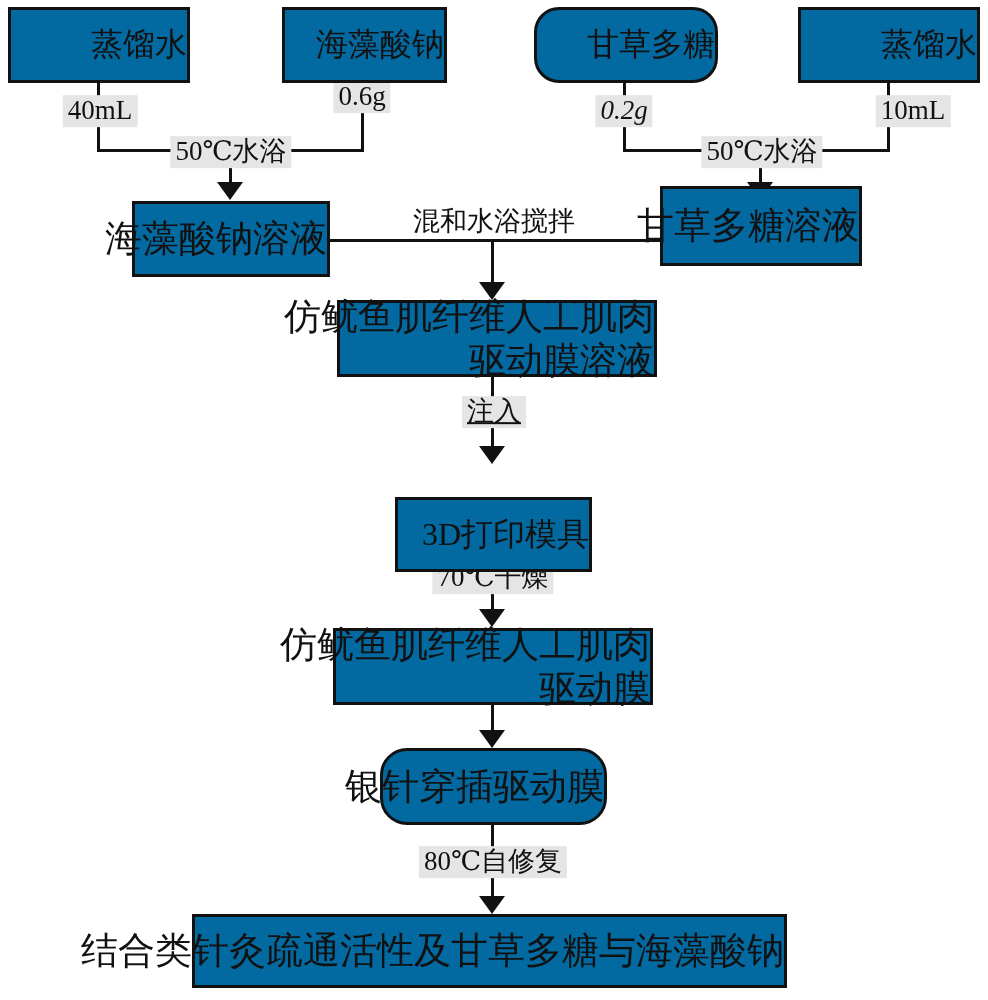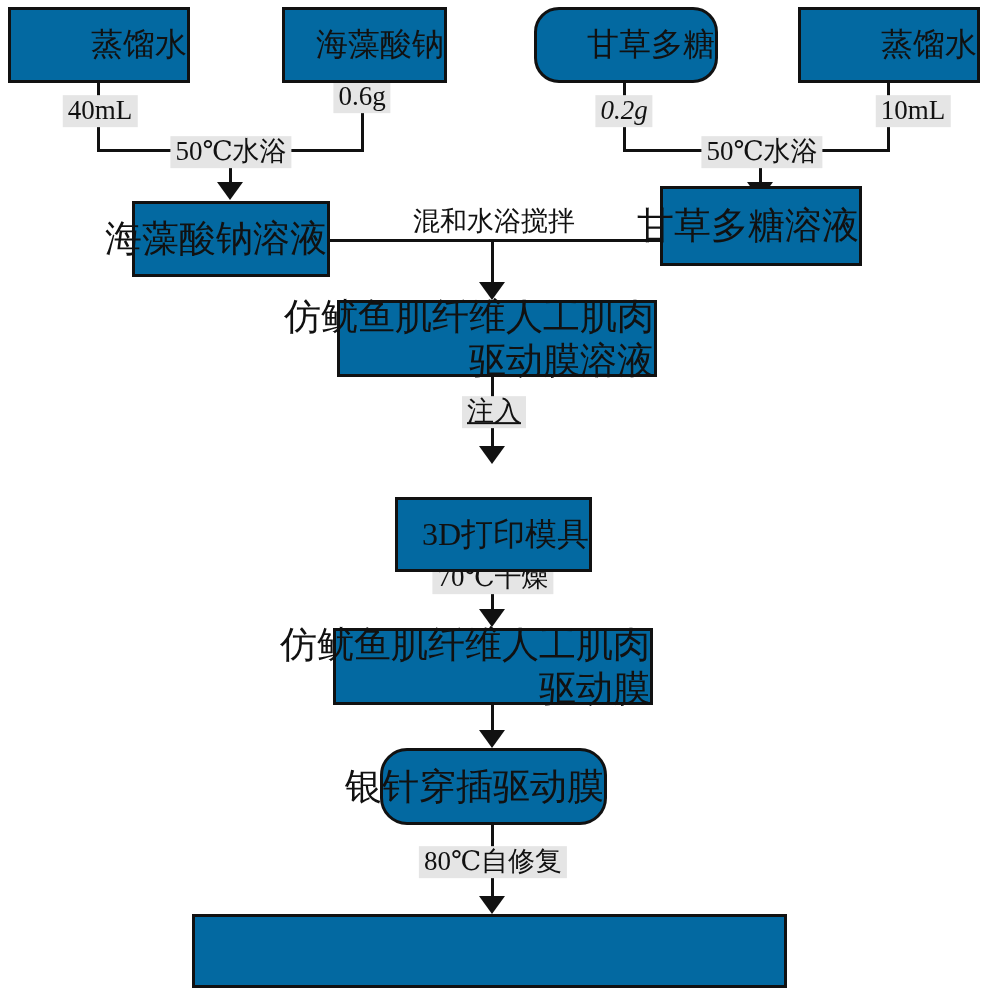--- a/index.html
+++ b/index.html
@@ -141,15 +141,16 @@
 
   <div class="node fs30" style="left:380px; top:748px; width:227px; height:77px;border-radius:27px;">
     <span>银针穿插驱动膜</span>
   </div>
 
   <div class="vline" style="left:491px; top:825px; height:71px;"></div>
   <div class="edge-label" style="left:493px; top:862px;">80℃自修复</div>
   <div class="arrowhead" style="left:479px; top:896px;"></div>
 
   <div class="node fs30" style="left:192px; top:914px; width:595px; height:74px; line-height:1.15;">
+    <span>结合类针灸疏通活性及甘草多糖与海藻酸钠</span>
   </div>
 
 </div>
 
 </body></html>

